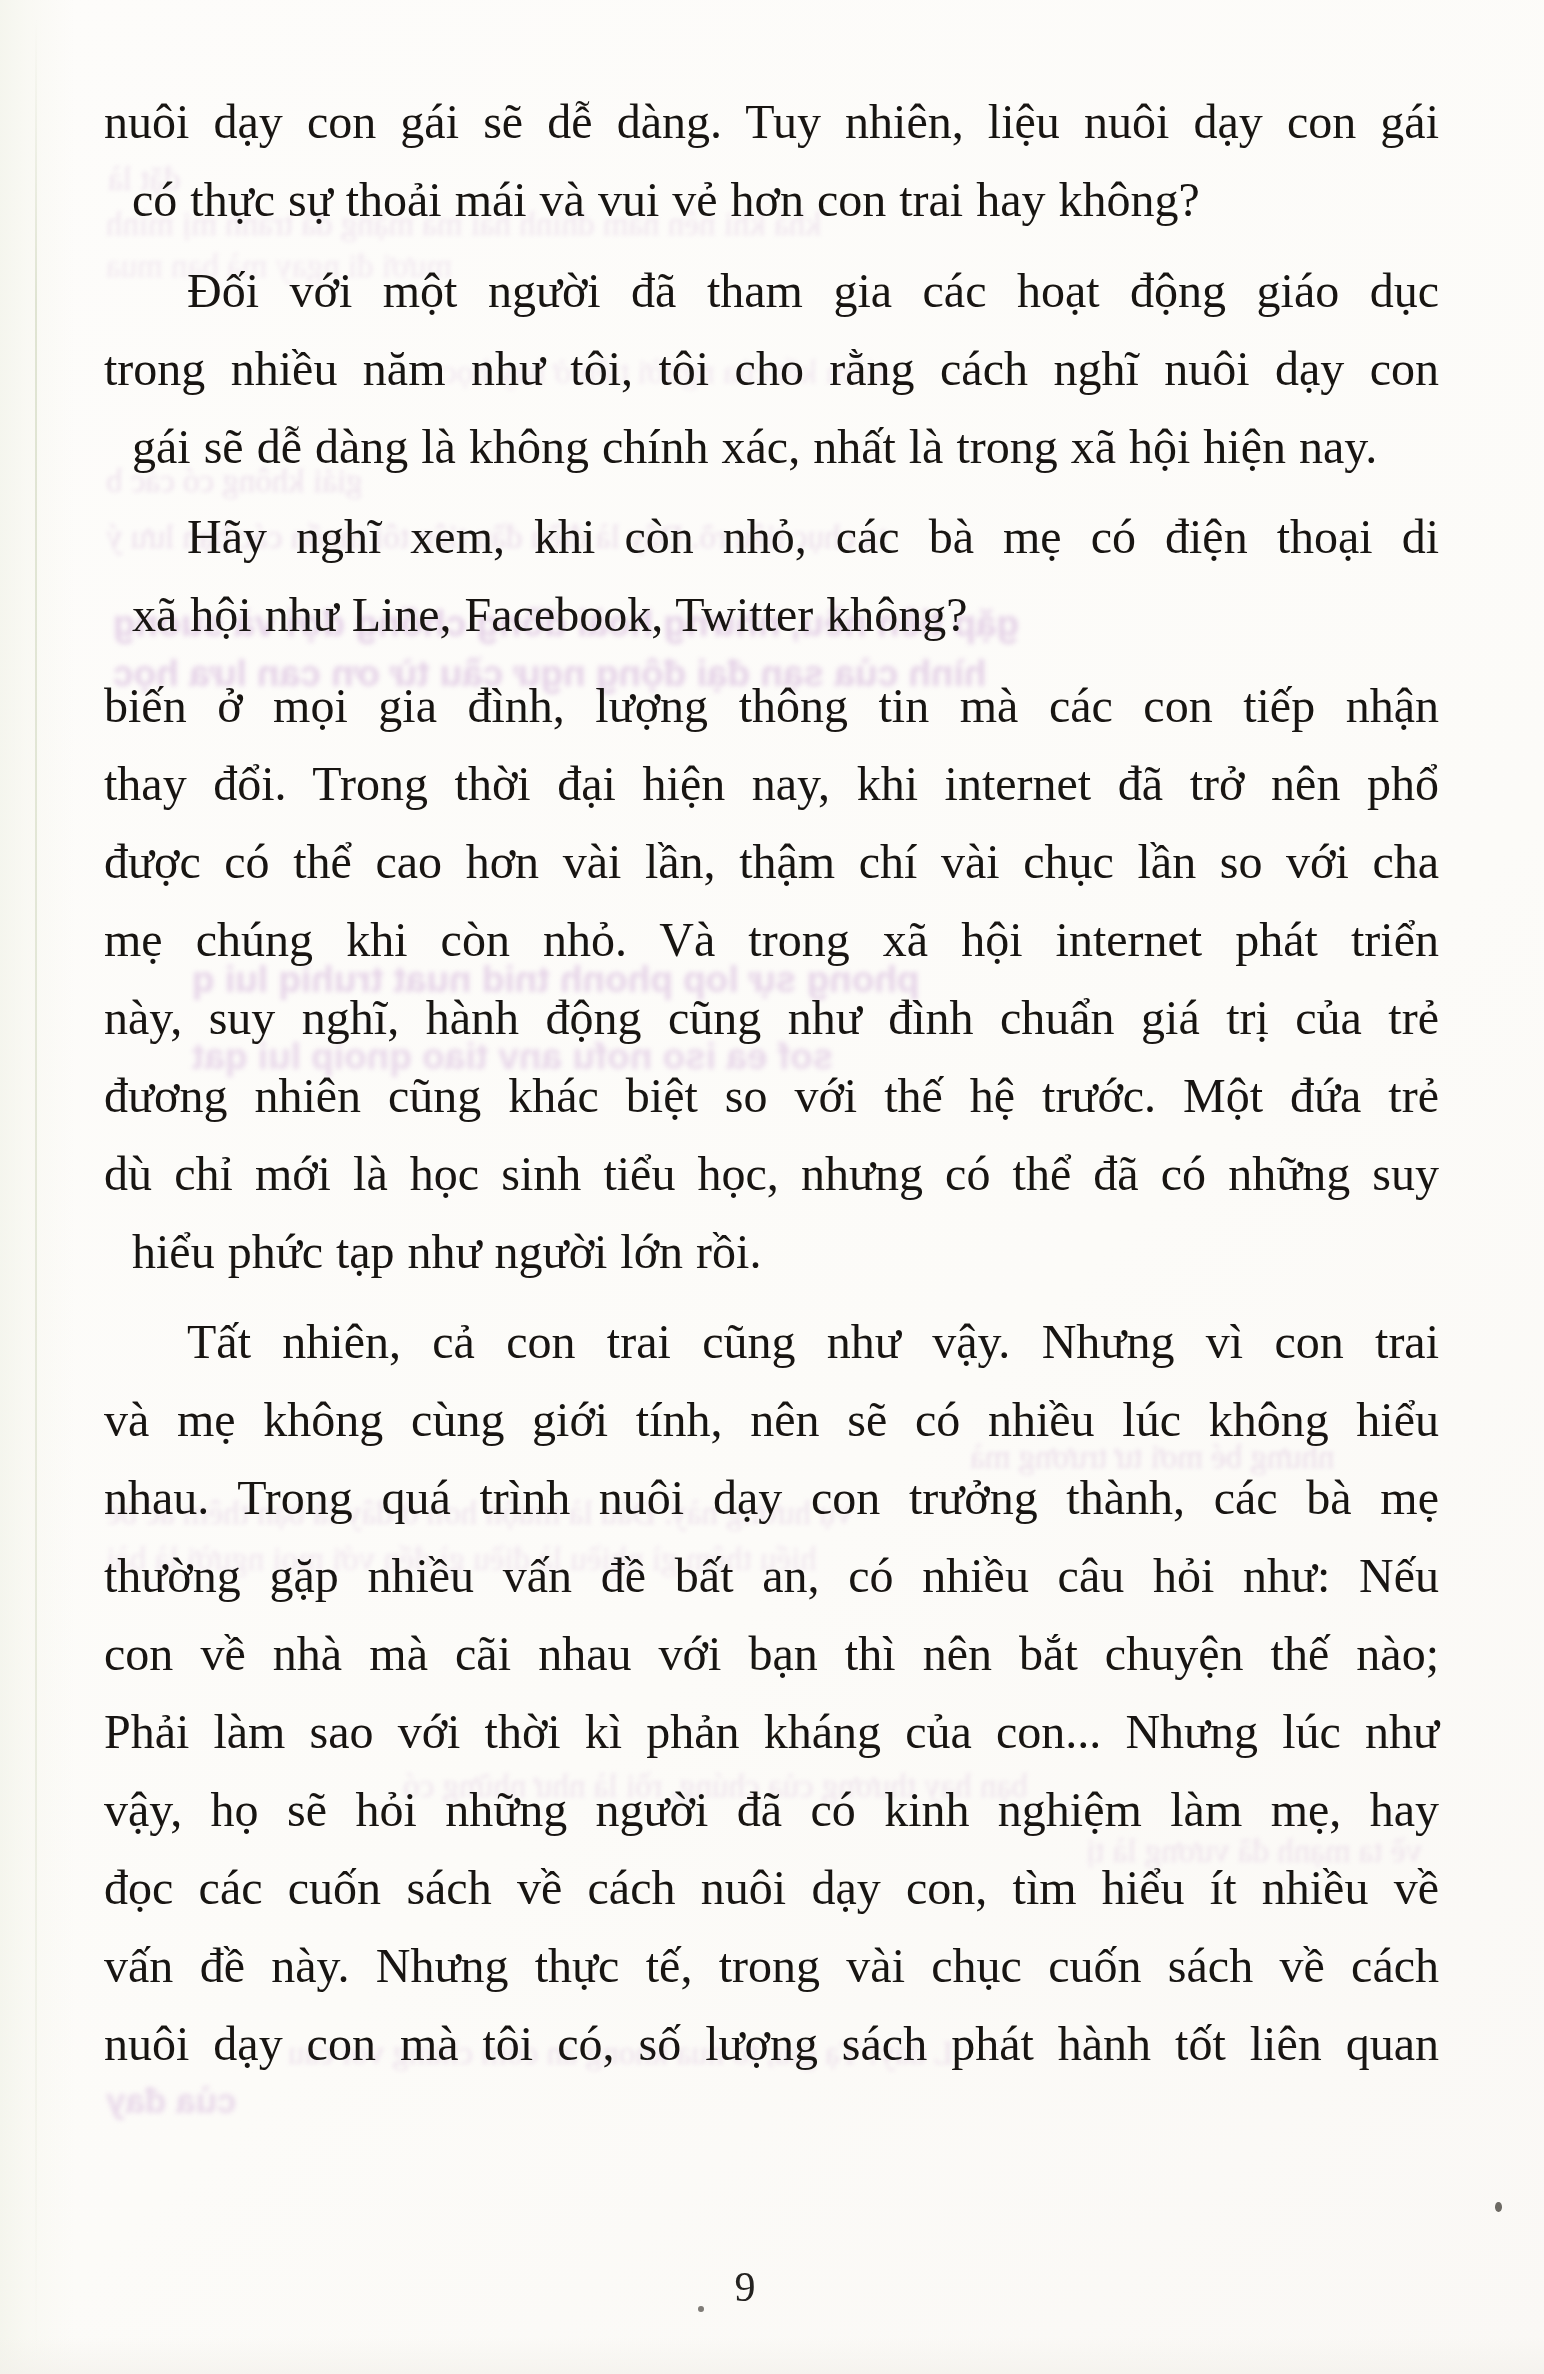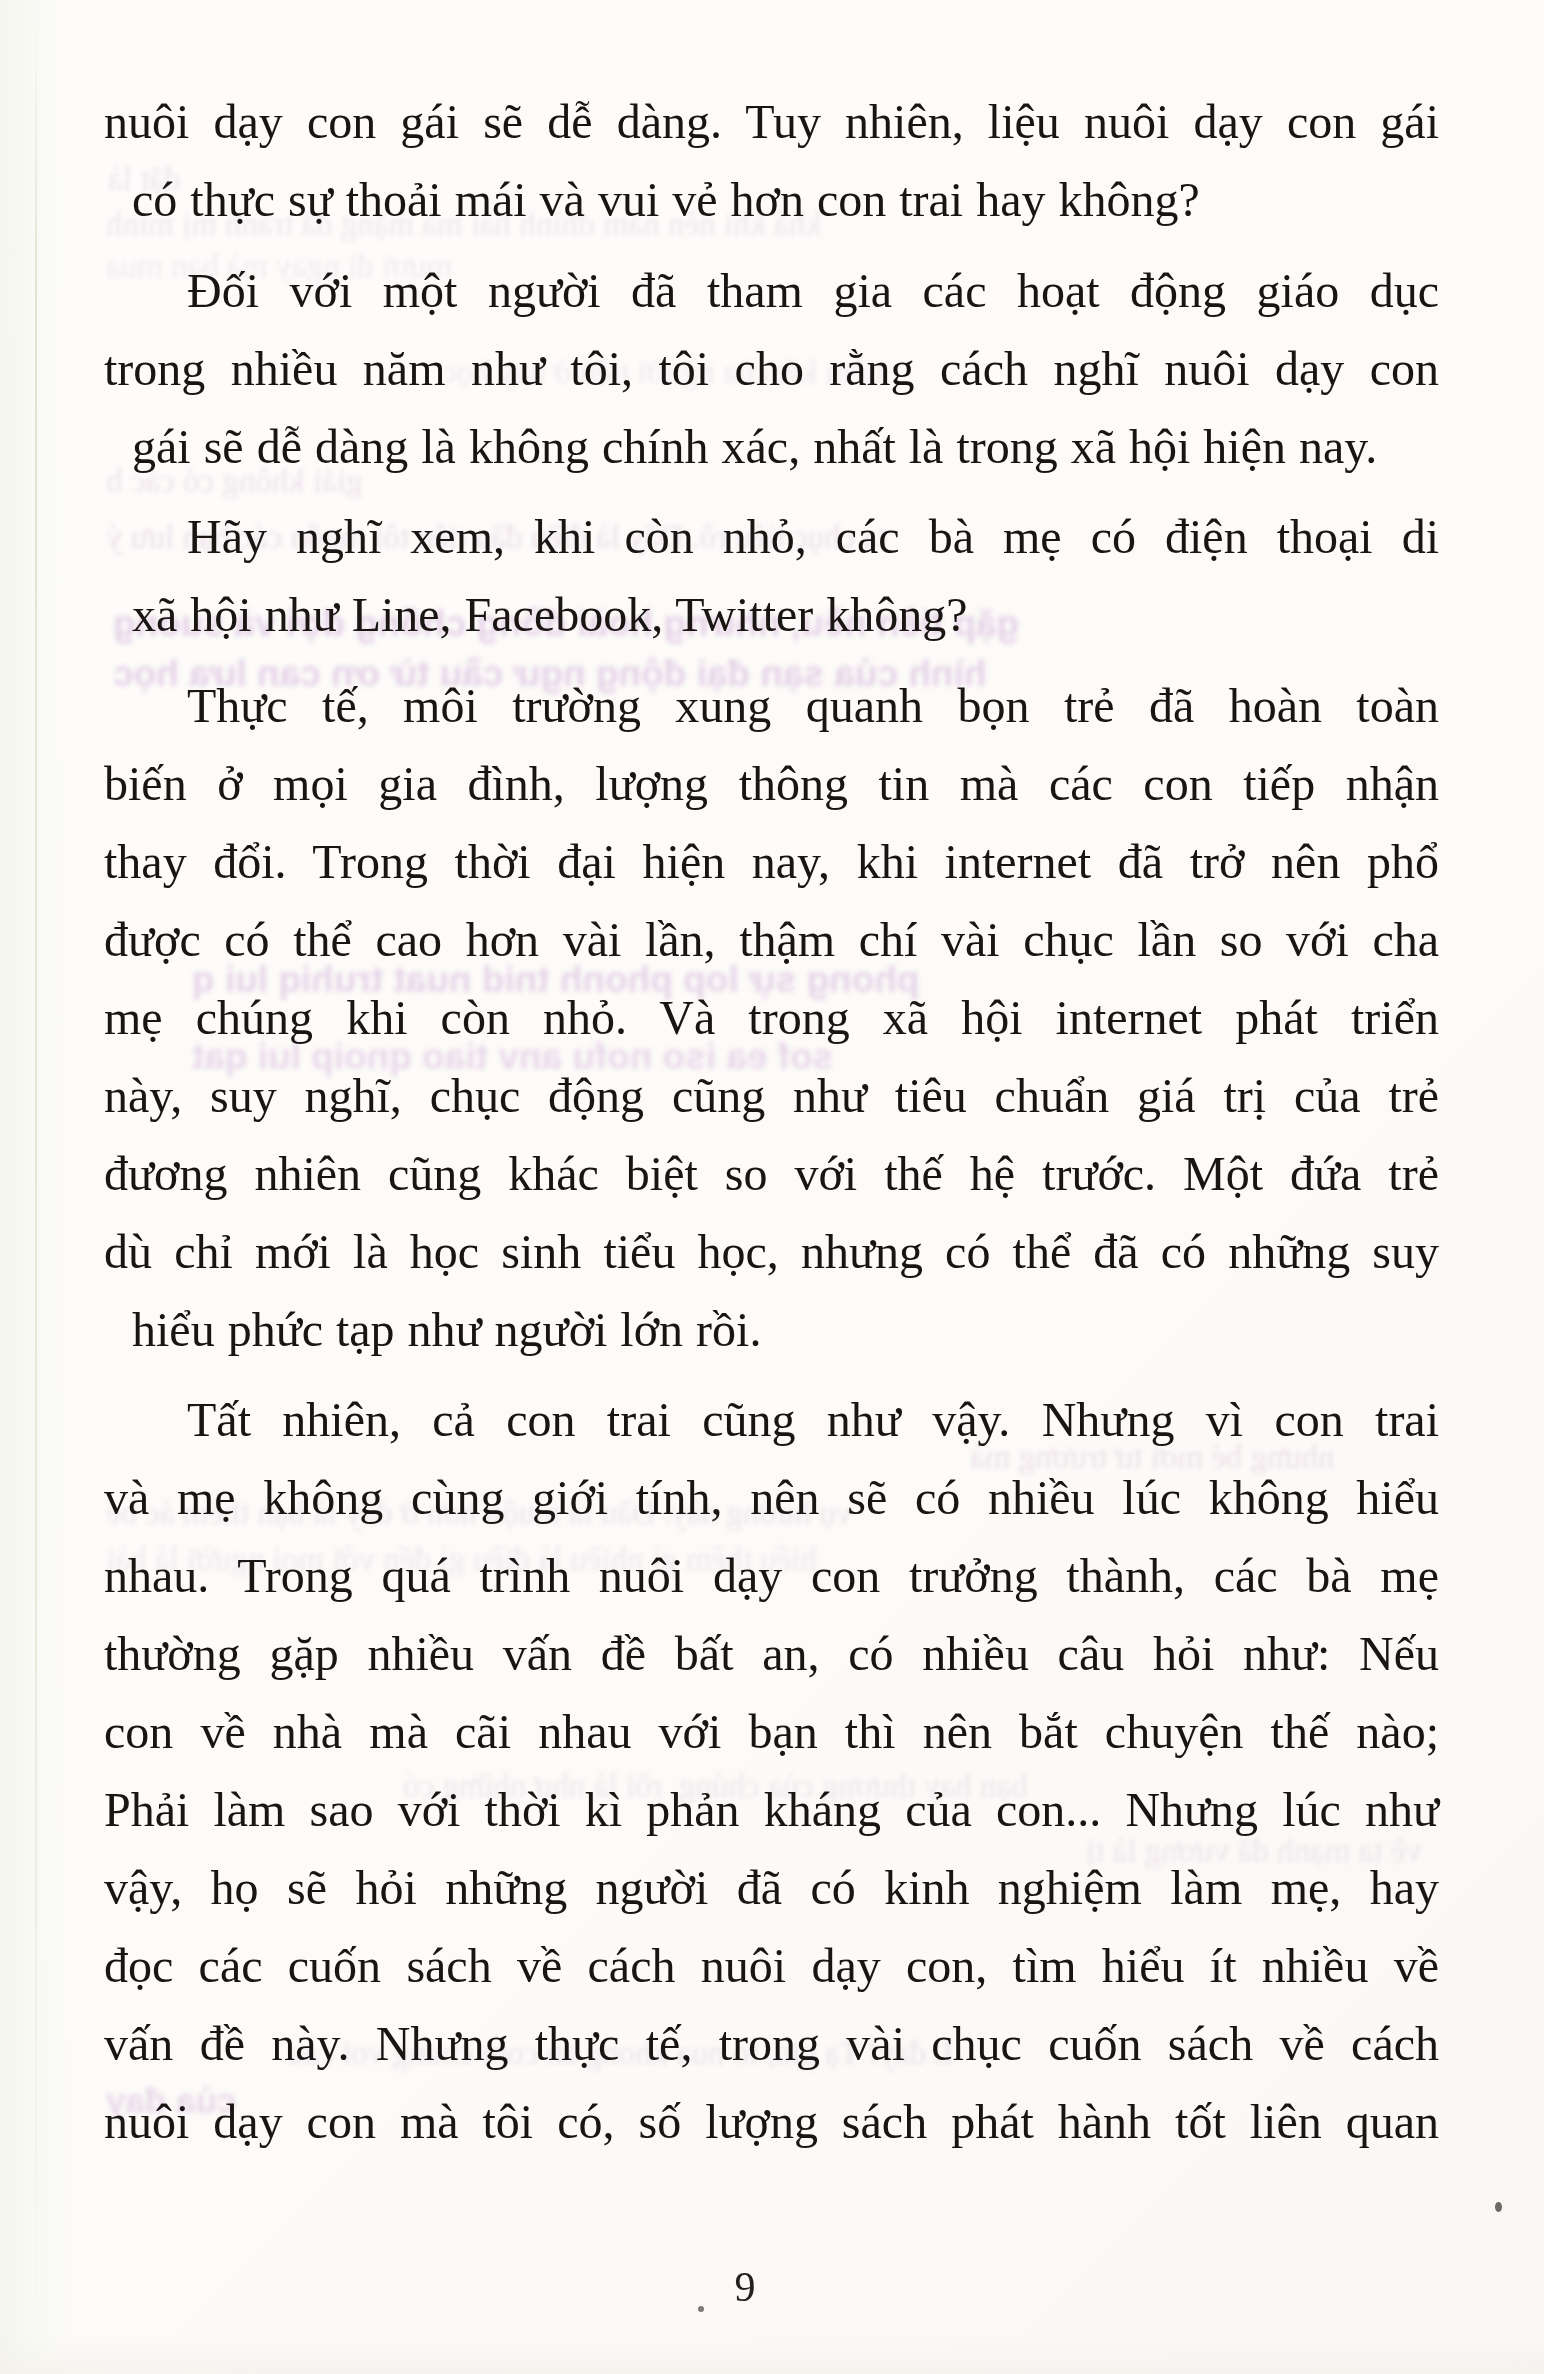--- a/index.html
+++ b/index.html
@@ -96,26 +96,25 @@
       <div class="para">
         <div class="line ind">Đối với một người đã tham gia các hoạt động giáo dục</div>
         <div class="line">trong nhiều năm như tôi, tôi cho rằng cách nghĩ nuôi dạy con</div>
         <div class="line nj">gái sẽ dễ dàng là không chính xác, nhất là trong xã hội hiện nay.</div>
       </div>
       <div class="para">
         <div class="line ind">Hãy nghĩ xem, khi còn nhỏ, các bà mẹ có điện thoại di</div>
         <div class="line nj">xã hội như Line, Facebook, Twitter không?</div>
       </div>
       <div class="para">
-        <div class="line ind">Thực tế, môi trường xung quanh bọn trẻ đã hoàn toàn</div>
         <div class="line">biến ở mọi gia đình, lượng thông tin mà các con tiếp nhận</div>
         <div class="line">thay đổi. Trong thời đại hiện nay, khi internet đã trở nên phổ</div>
         <div class="line">được có thể cao hơn vài lần, thậm chí vài chục lần so với cha</div>
         <div class="line">mẹ chúng khi còn nhỏ. Và trong xã hội internet phát triển</div>
-        <div class="line">này, suy nghĩ, chục động cũng như tiêu chuẩn giá trị của trẻ</div>
+        <div class="line">này, suy nghĩ, hành động cũng như đình chuẩn giá trị của trẻ</div>
         <div class="line">đương nhiên cũng khác biệt so với thế hệ trước. Một đứa trẻ</div>
         <div class="line">dù chỉ mới là học sinh tiểu học, nhưng có thể đã có những suy</div>
         <div class="line nj">hiểu phức tạp như người lớn rồi.</div>
       </div>
       <div class="para">
         <div class="line ind">Tất nhiên, cả con trai cũng như vậy. Nhưng vì con trai</div>
         <div class="line">và mẹ không cùng giới tính, nên sẽ có nhiều lúc không hiểu</div>
         <div class="line">nhau. Trong quá trình nuôi dạy con trưởng thành, các bà mẹ</div>
         <div class="line">thường gặp nhiều vấn đề bất an, có nhiều câu hỏi như: Nếu</div>
         <div class="line">con về nhà mà cãi nhau với bạn thì nên bắt chuyện thế nào;</div>

